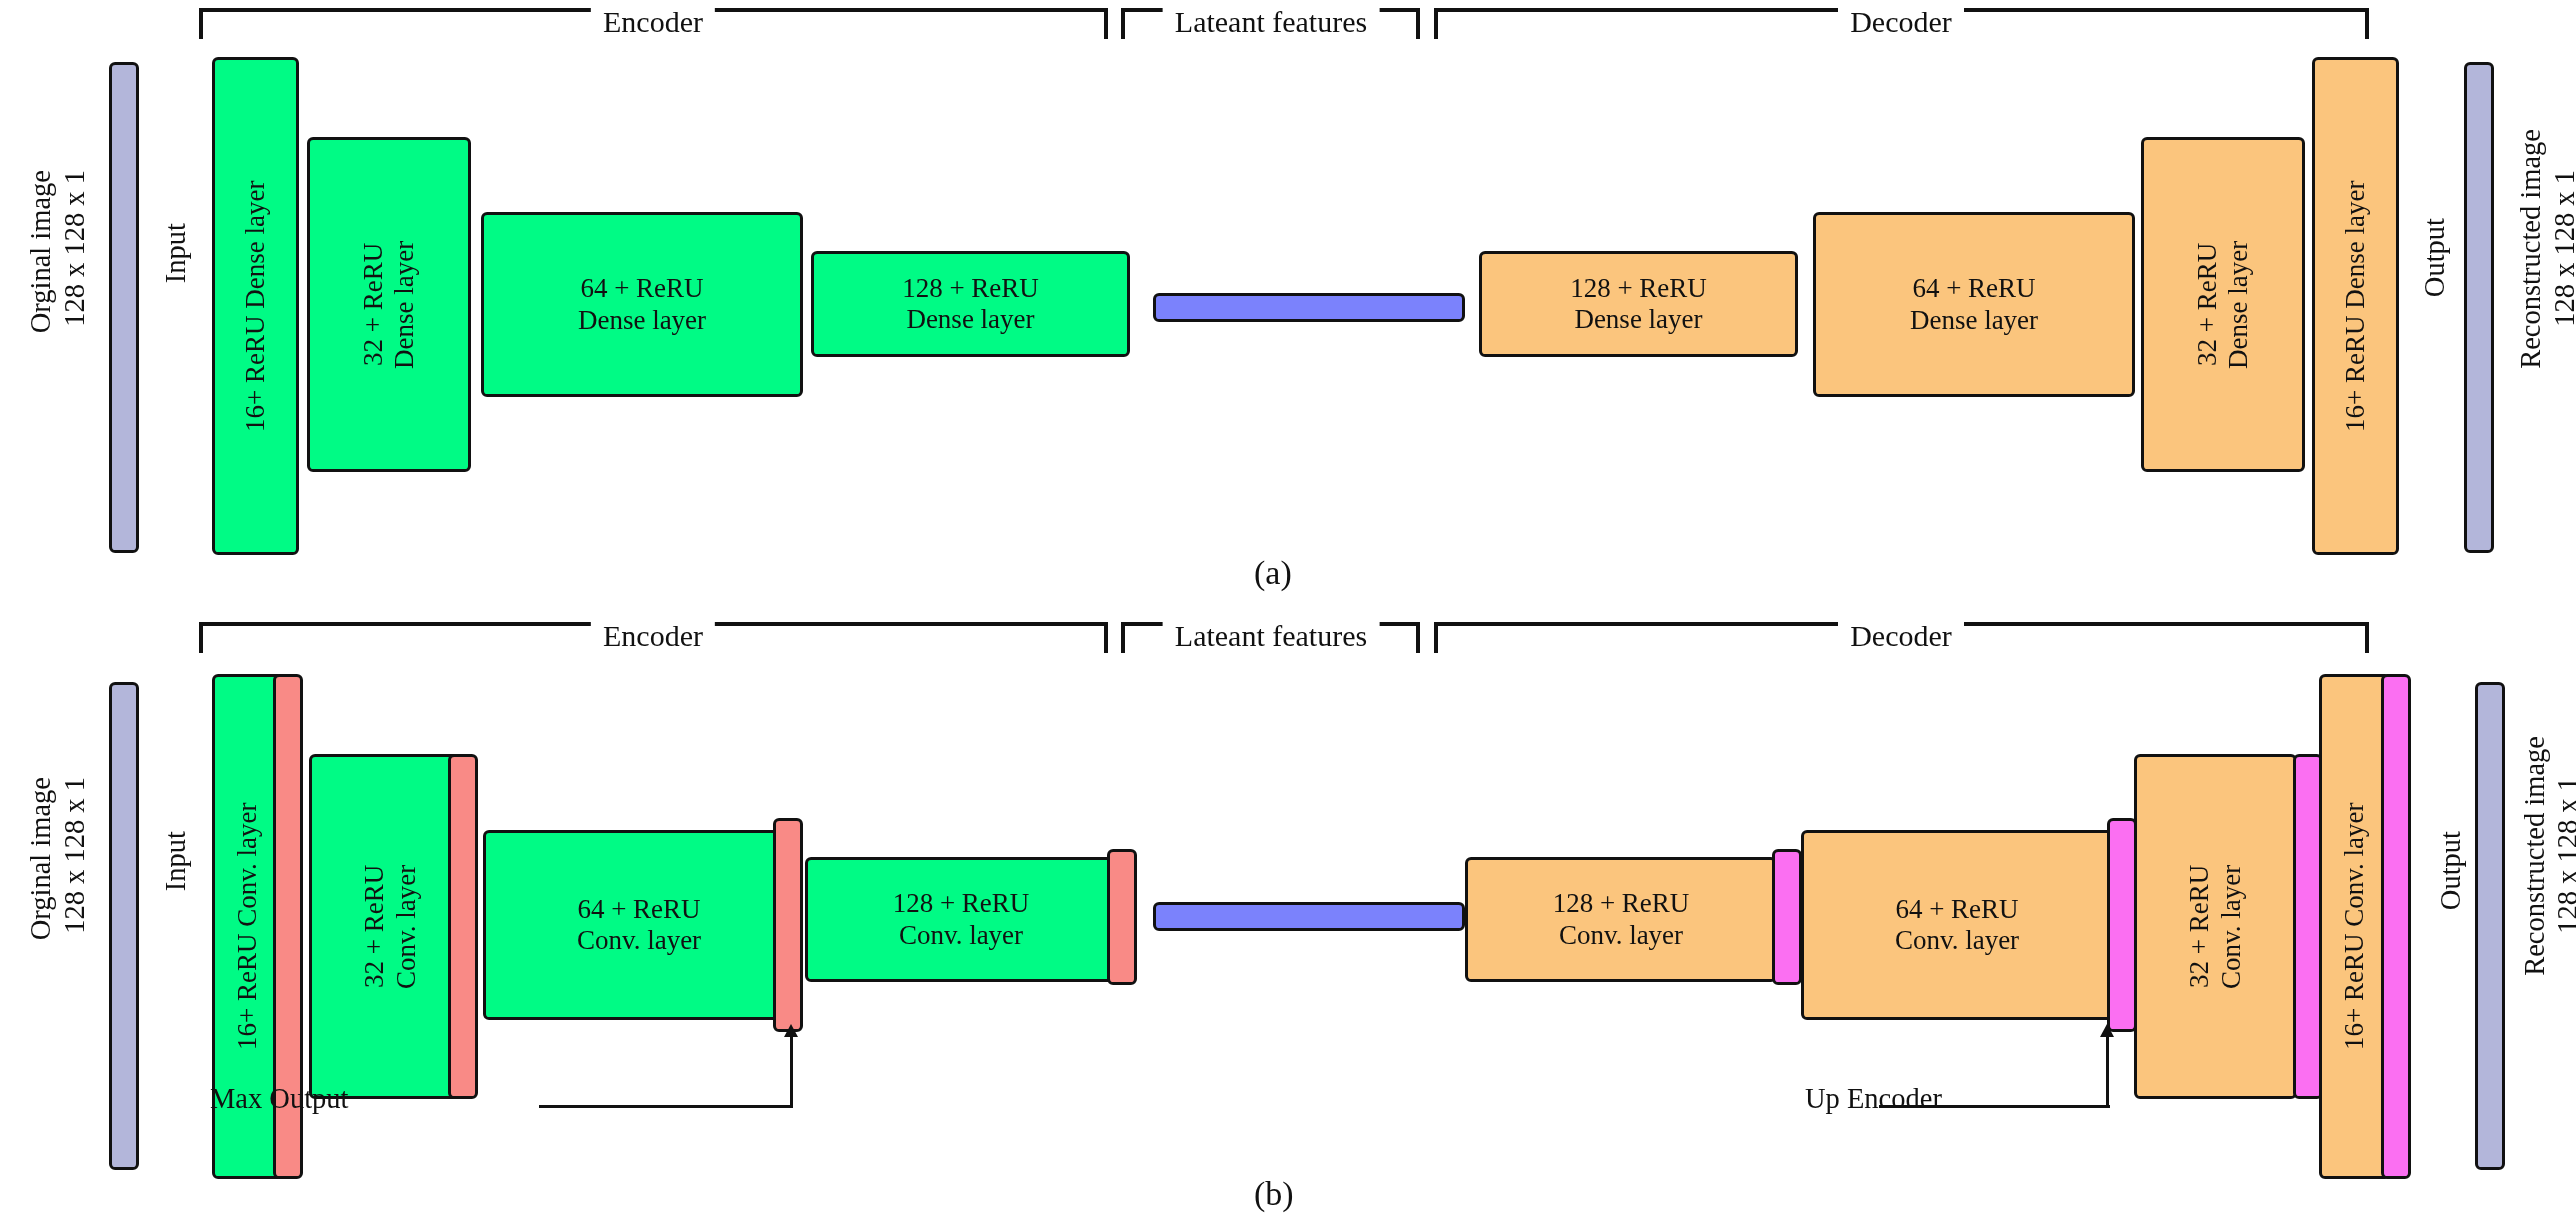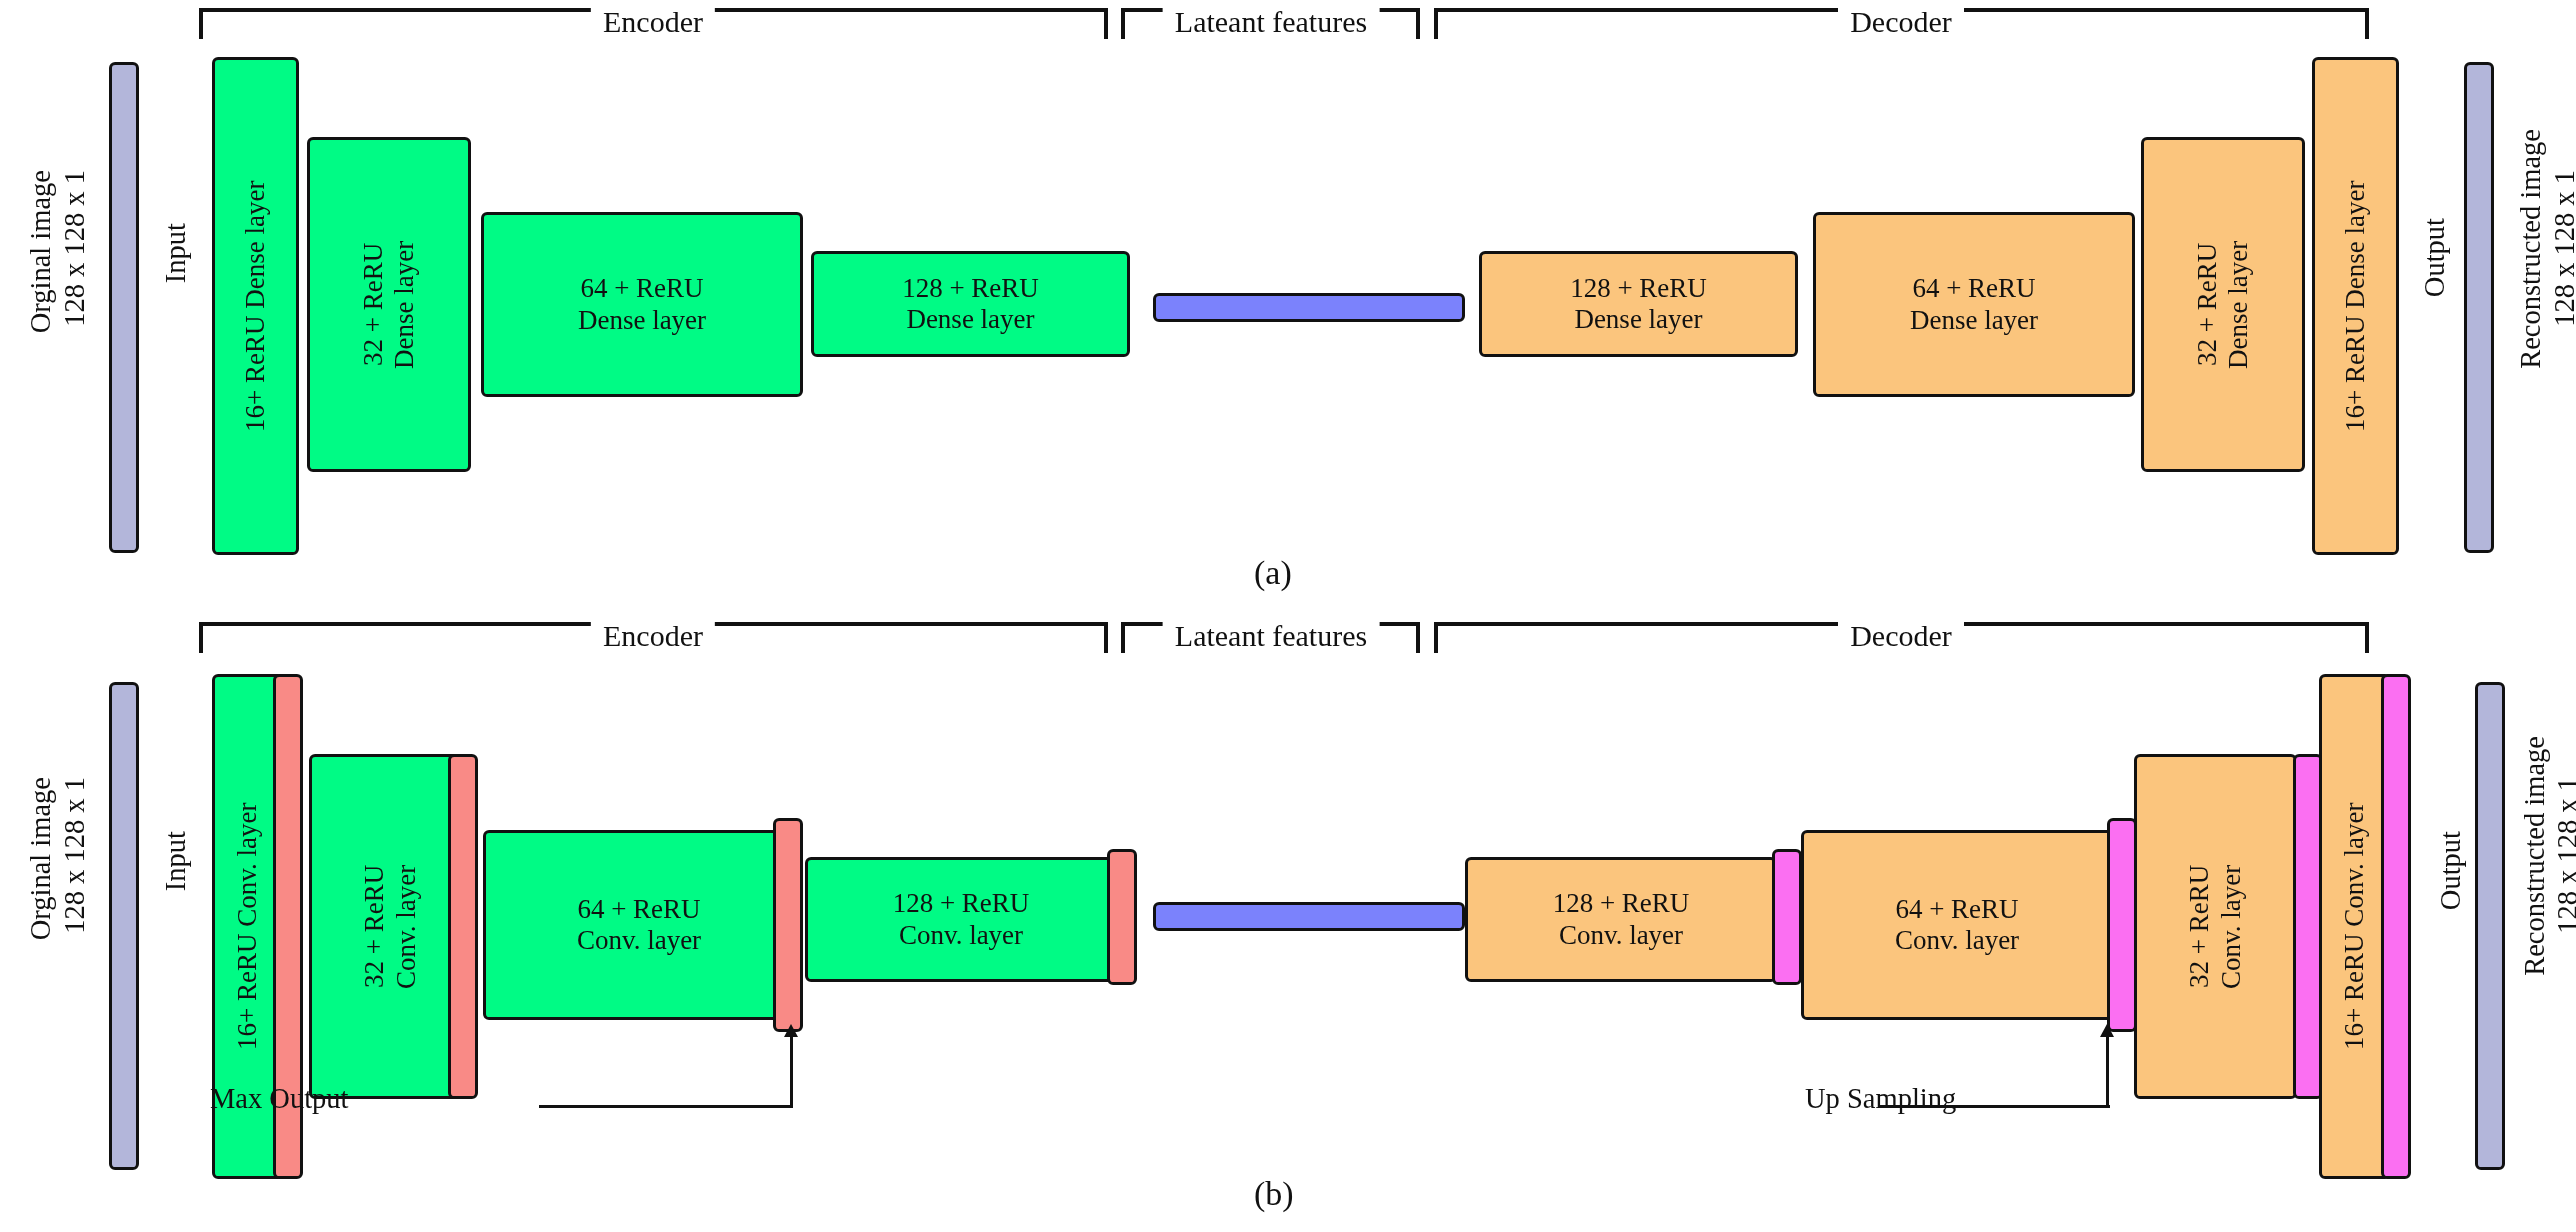--- a/index.html
+++ b/index.html
@@ -228,21 +228,21 @@
       <span class="txt">Conv. layer</span>
     </div>
   </div>
   <div class="blk magenta" style="left:2293px;top:140px;width:30px;height:345px;"></div>
 
   <div class="blk orange rot" style="left:2319px;top:60px;width:72px;height:505px;">
     <span class="txt">16+ ReRU Conv. layer</span>
   </div>
   <div class="blk magenta" style="left:2381px;top:60px;width:30px;height:505px;"></div>
 
-  <div class="lbl" style="left:1805px;top:468px;">Up Sampling</div>
+  <div class="lbl" style="left:1805px;top:468px;">Up Encoder</div>
   <div class="callout" style="left:1879px;top:421px;width:231px;height:73px;">
     <div class="hline" style="width:231px;"></div>
     <div class="vline" style="left:227px;height:73px;"></div>
     <div class="arrow" style="left:221px;top:-11px;"></div>
   </div>
 
   <div class="lbl vert" style="left:2434px;top:217px;">Output</div>
   <div class="blk lav" style="left:2475px;top:68px;width:30px;height:488px;"></div>
   <div class="lbl vert" style="left:2518px;top:122px;">Reconstructed image</div>
   <div class="lbl vert" style="left:2551px;top:163px;">128 x 128 x 1</div>

